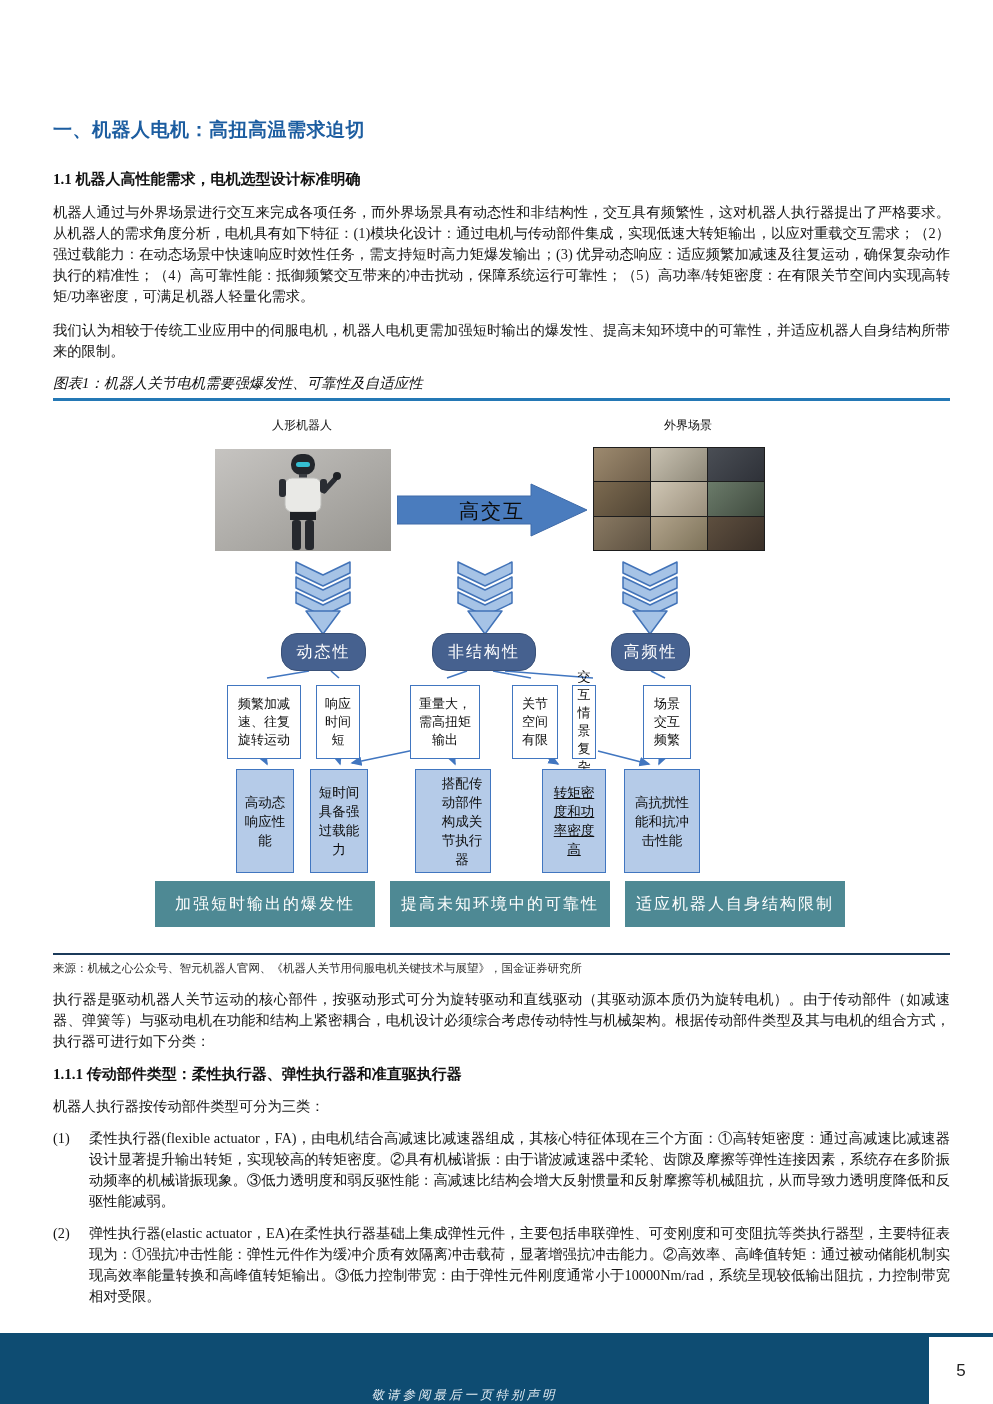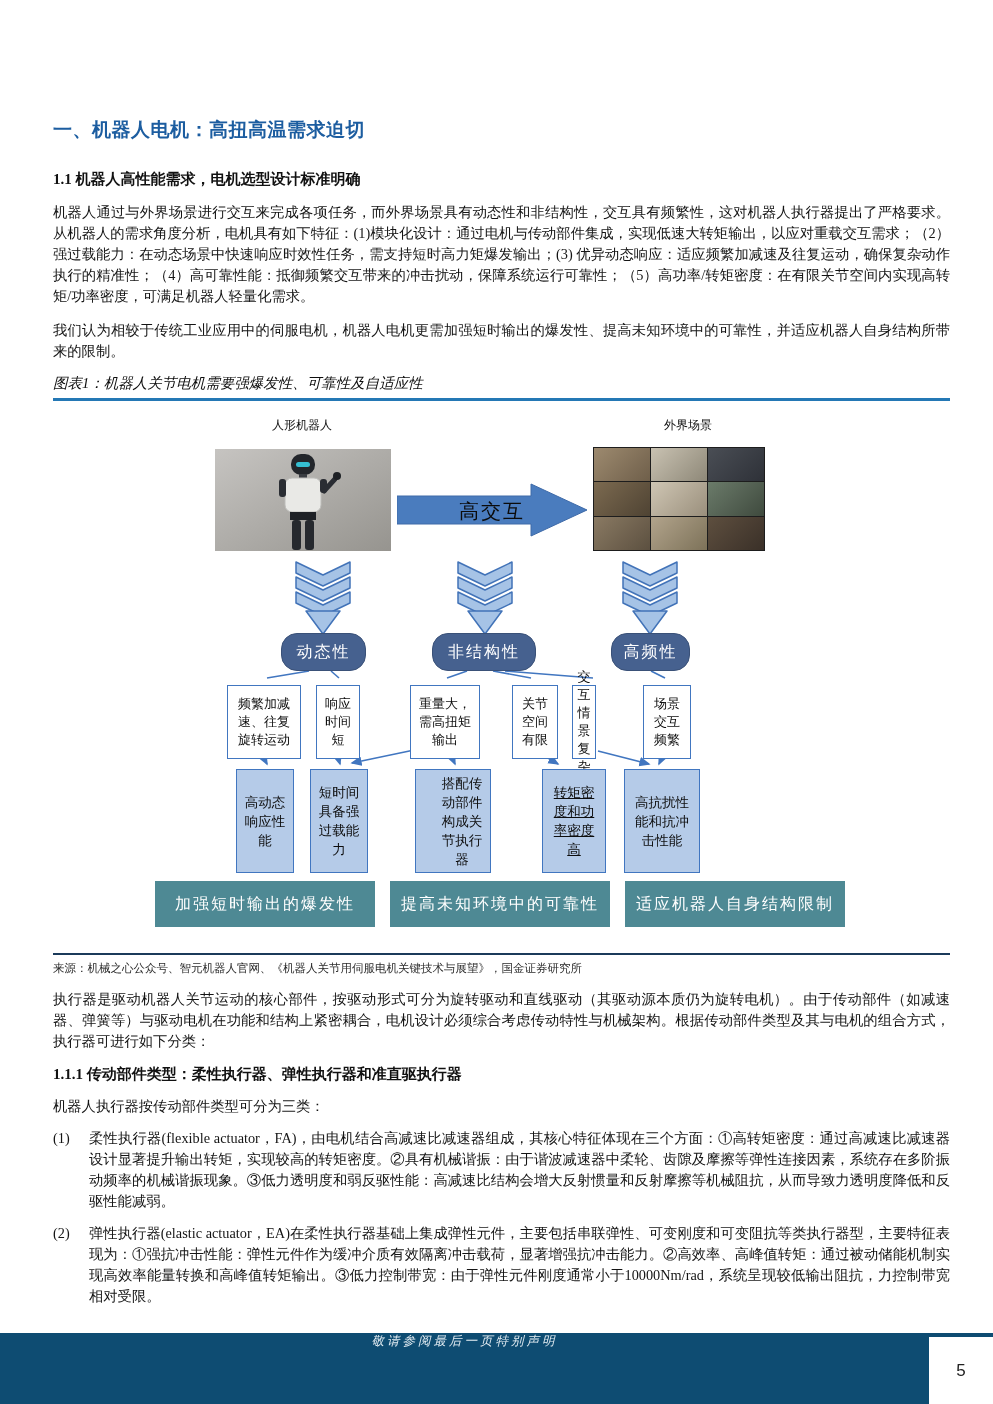--- a/index.html
+++ b/index.html
@@ -85,21 +85,21 @@
   .connectors line { stroke:#4176c0; stroke-width:1.6; }
 
   .fig-bottom-rule { height:2px; background:#1b3a5a; }
   .fig-source { margin-top:6px; font-size:11.5px; line-height:15px; color:#2b2b2b; }
 
   .list-item { position:relative; margin-top:11px; padding-left:36px; font-size:14.3px; line-height:21px; text-align:justify; color:#141414; }
   .list-item .marker { position:absolute; left:0; top:0; }
 
   .footer-bar {
     position:absolute; left:0; top:1333px; width:929px; height:71px; background:#0e4c72;
-    display:flex; align-items:flex-start; justify-content:center;
+    display:flex; align-items:flex-end; justify-content:center;
   }
   .footer-bar .disclaimer { font-size:12.5px; font-style:italic; color:#e4edf3; letter-spacing:3px; }
   .footer-page {
     position:absolute; left:929px; top:1333px; width:64px; height:71px;
     background:#ffffff; border-top:4px solid #0e4c72;
     display:flex; align-items:center; justify-content:center;
     font-family:"Liberation Sans","DejaVu Sans",sans-serif; font-size:17px; color:#222;
   }
 </style>
 </head>

